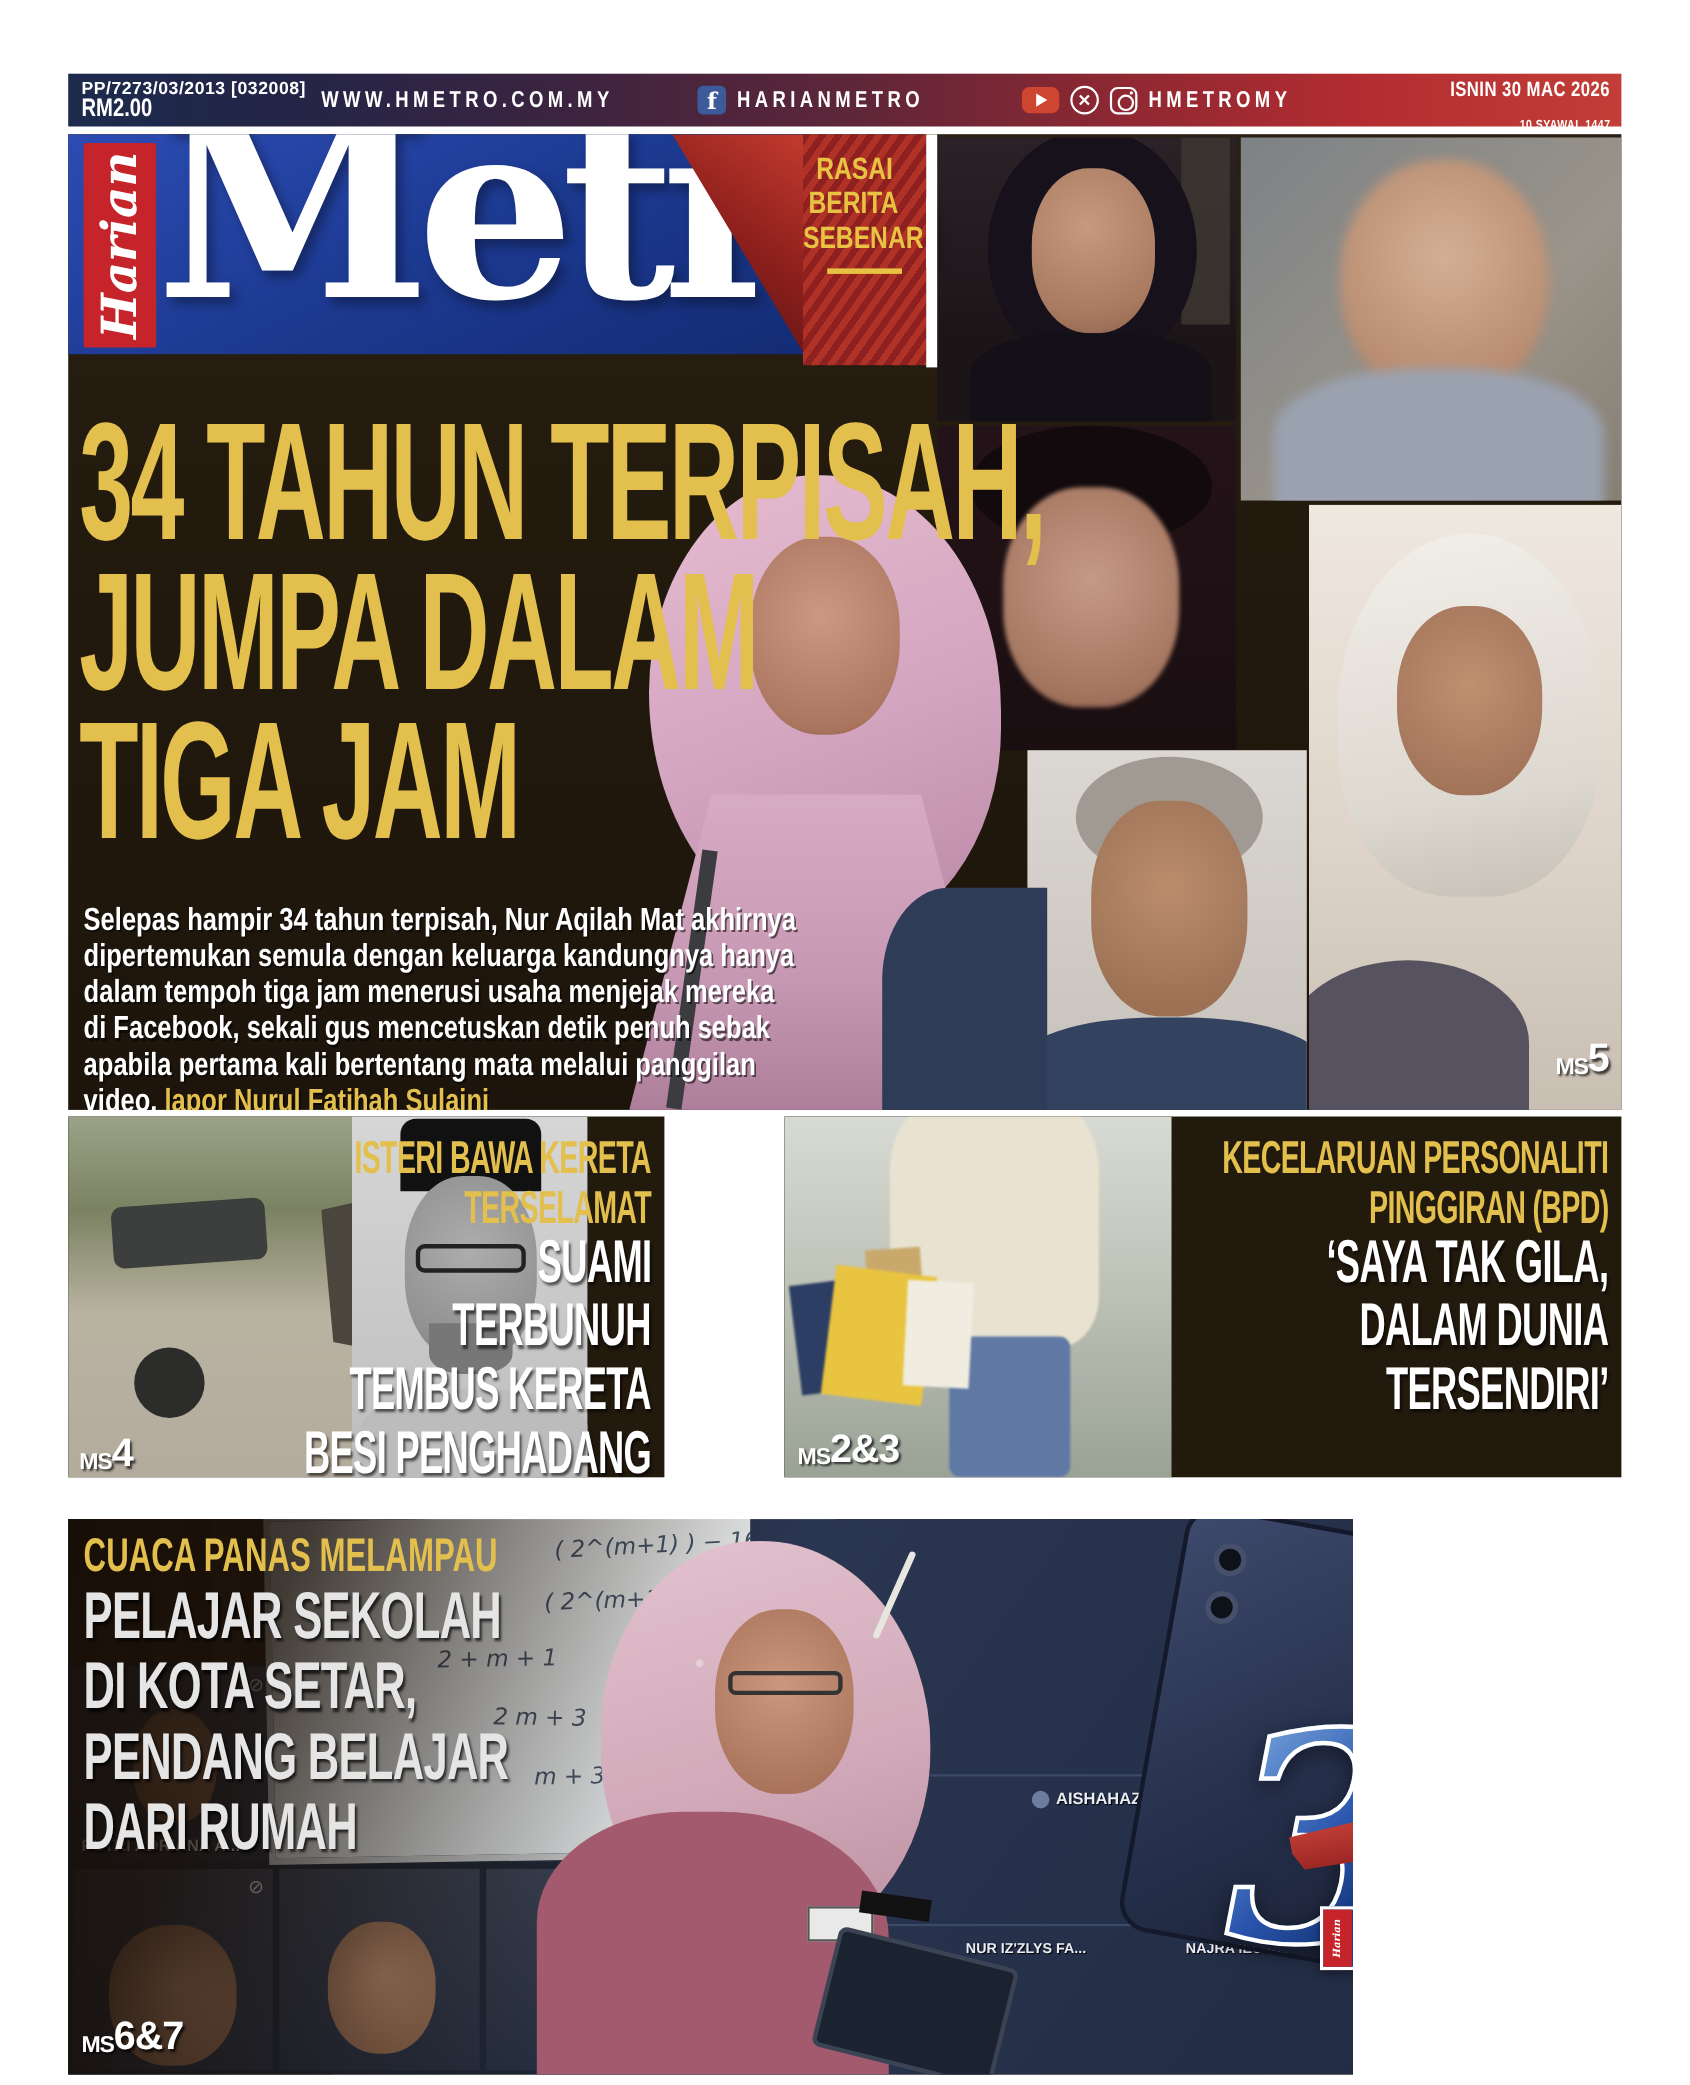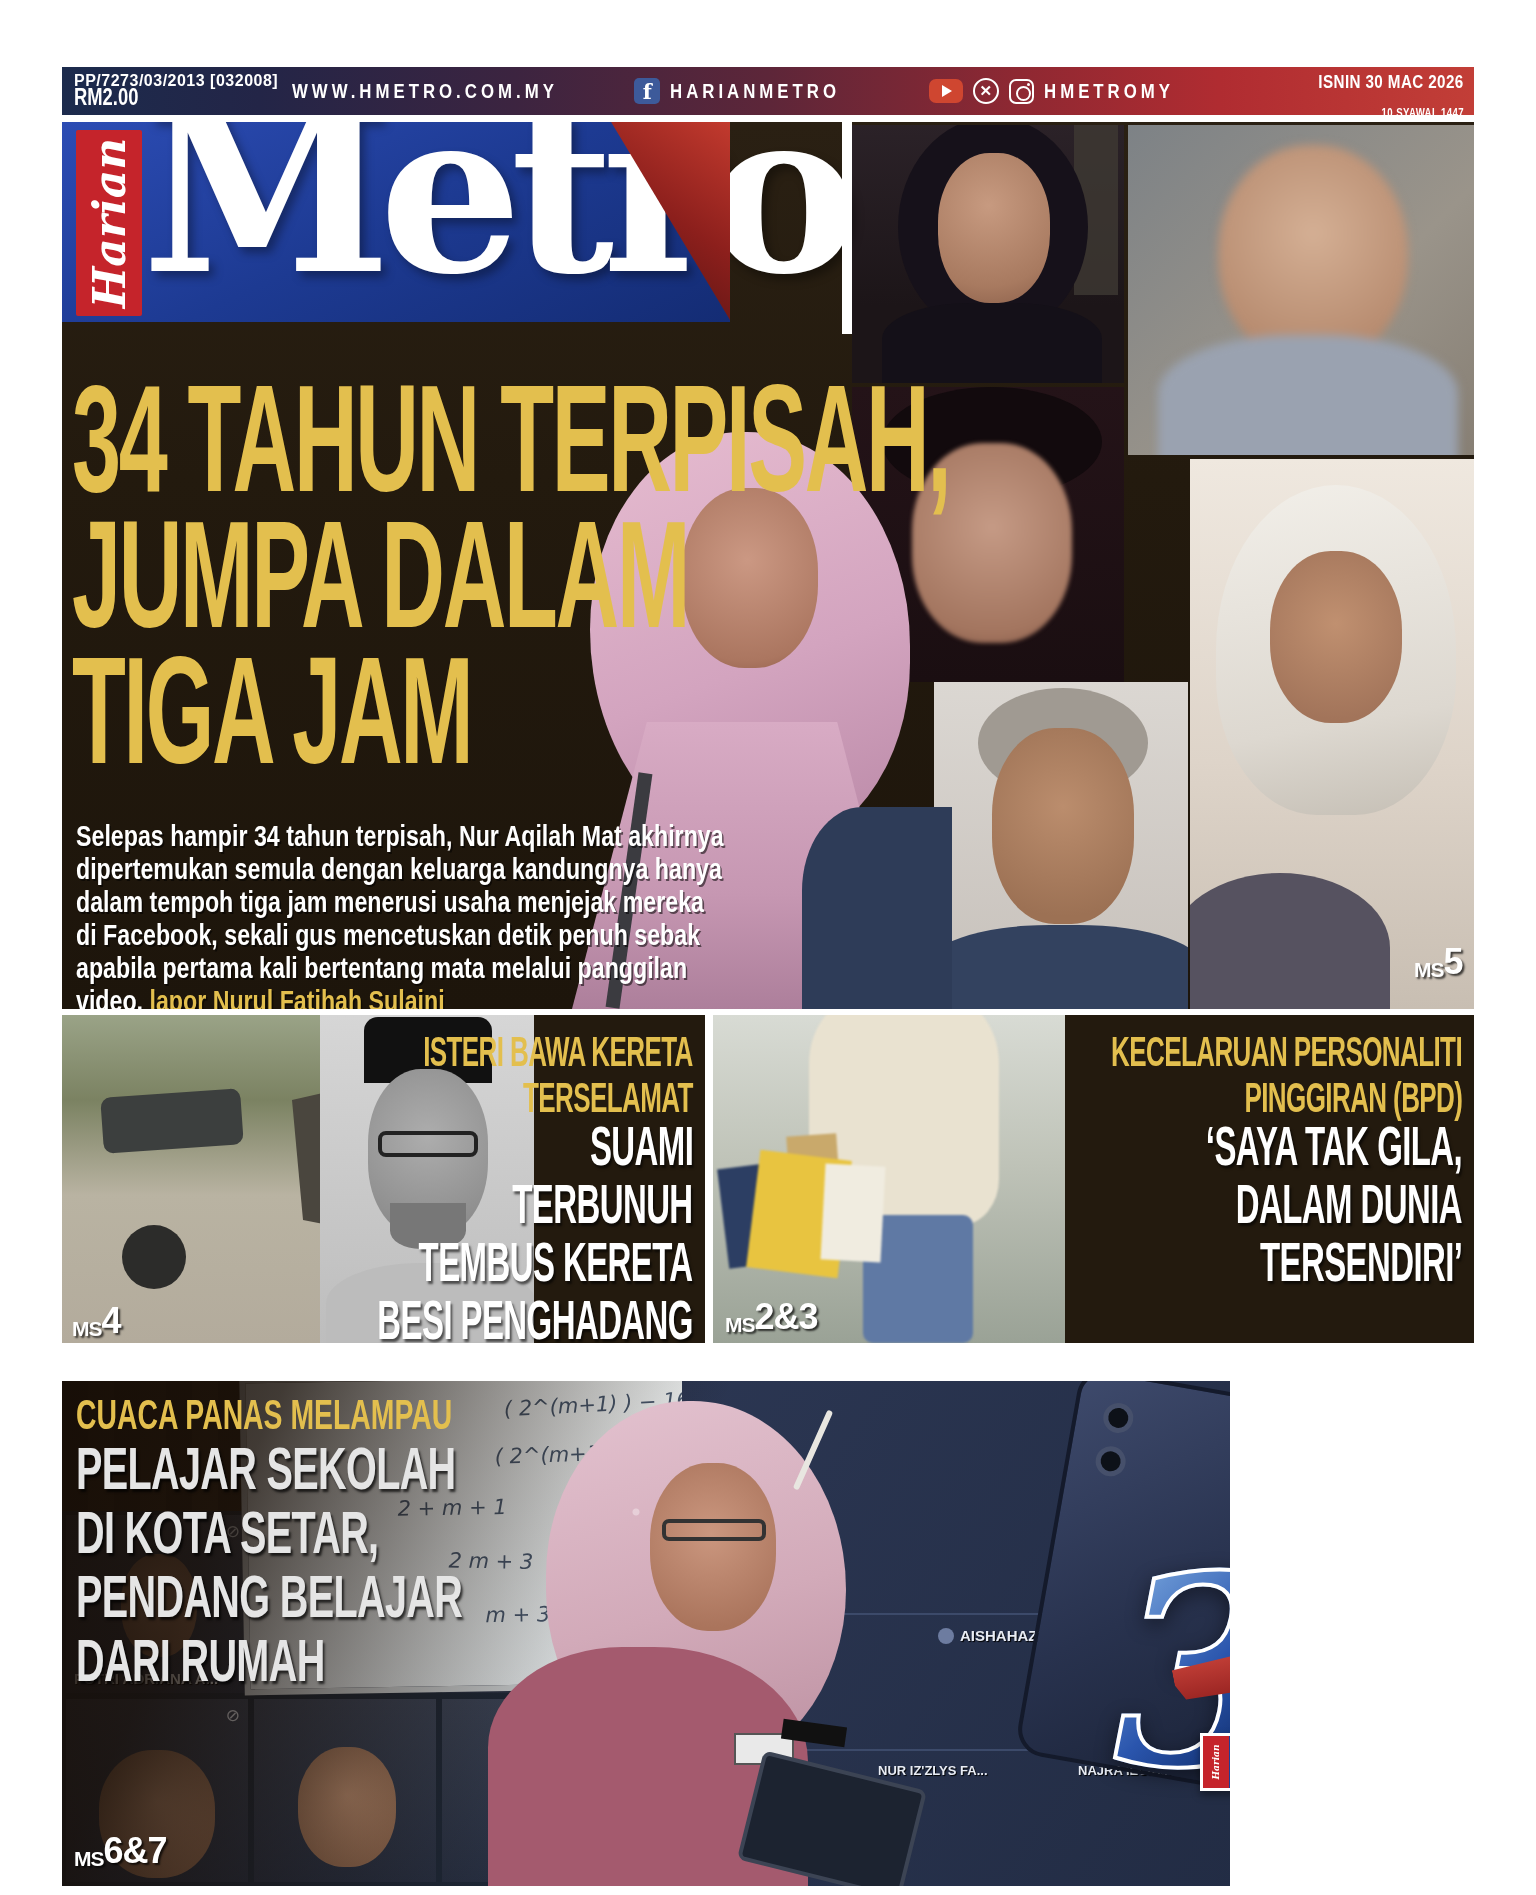--- a/index.html
+++ b/index.html
@@ -94,21 +94,21 @@
   .lead-headline{left:10px;top:248px;color:#e3bf4e;font-weight:bold;font-size:152px;line-height:136px;letter-spacing:-4px;}
   .lead-headline div{height:136px;}
   .lede{left:14px;top:698px;width:810px;color:#fff;font-weight:bold;font-size:29px;line-height:33px;
     transform:scaleX(.8);transform-origin:0 0;text-shadow:2px 2px 0 rgba(0,0,0,.55);}
   .msref{display:inline-flex;align-items:flex-end;color:#fff;font-weight:bold;text-shadow:2px 2px 2px rgba(0,0,0,.7);line-height:1;}
   .msref .p{font-size:21px;letter-spacing:-1px;}
   .msref .n{font-size:36px;letter-spacing:-1px;}
   .ms5{left:1352px;top:822px;}
 
   
-  .mid-left{left:62px;top:1015px;width:643px;height:328px;background:#231a0e;overflow:hidden;}
+  .mid-left{left:62px;top:1015px;width:542px;height:328px;background:#231a0e;overflow:hidden;}
   .carphoto{left:0;top:0;width:372px;height:328px;background:linear-gradient(180deg,#9aa387 0%,#7b8262 26%,#b9b3a2 55%,#b3ab9c 100%);}
   .car-body{position:absolute;left:-30px;top:60px;width:330px;height:180px;border-radius:26px;transform:rotate(-4deg);
     background:linear-gradient(100deg,#ececе6 0%,#e9e9e3 55%,#8e8c84 80%,#4a4742 100%);}
   .car-glass{position:absolute;left:40px;top:78px;width:140px;height:56px;border-radius:10px;background:#3c3f3e;transform:rotate(-4deg);}
   .car-wreck{position:absolute;left:230px;top:70px;width:110px;height:150px;background:#4a463e;
     clip-path:polygon(0 10%,60% 0,100% 40%,80% 100%,10% 90%);}
   .car-wheel{position:absolute;left:60px;top:210px;width:64px;height:64px;border-radius:50%;background:#2c2c2a;}
   .portrait{left:258px;top:0;width:214px;height:328px;filter:grayscale(1);
     background:linear-gradient(180deg,#d6d6d6 0%,#bdbdbd 100%);}
   .songkok{position:absolute;left:44px;top:2px;width:128px;height:66px;background:#111;border-radius:14px 14px 0 0;}
@@ -255,20 +255,28 @@
         <div class="mp-strap"></div>
     </div>
 
     <div class="abs masthead">
       <div class="abs metro-txt">Metro</div>
       <div class="abs harian-strip">
         <div class="harian-txt">Harian</div>
       </div>
     </div>
     <div class="abs curl"></div>
+    <div class="abs rasai">
+      <div class="rasai-inner">
+        <div><span class="cx s80">RASAI</span></div>
+        <div><span class="cx s80">BERITA</span></div>
+        <div><span class="cx s80">SEBENAR</span></div>
+      </div>
+      <div class="rasai-bar"></div>
+    </div>
     <div class="abs mast-gap"></div>
 
     <div class="abs lead-headline">
       <div><span class="cx s58">34 TAHUN TERPISAH,</span></div>
       <div><span class="cx s58">JUMPA DALAM</span></div>
       <div><span class="cx s58">TIGA JAM</span></div>
     </div>
     <div class="abs lede"><span>Selepas hampir 34 tahun terpisah, Nur Aqilah Mat akhirnya dipertemukan semula dengan keluarga kandungnya hanya dalam tempoh tiga jam menerusi usaha menjejak mereka di Facebook, sekali gus mencetuskan detik penuh sebak apabila pertama kali bertentang mata melalui panggilan video, </span><span class="gold">lapor Nurul Fatihah Sulaini</span></div>
     <div class="abs msref ms5">
       <span class="p">MS</span>

